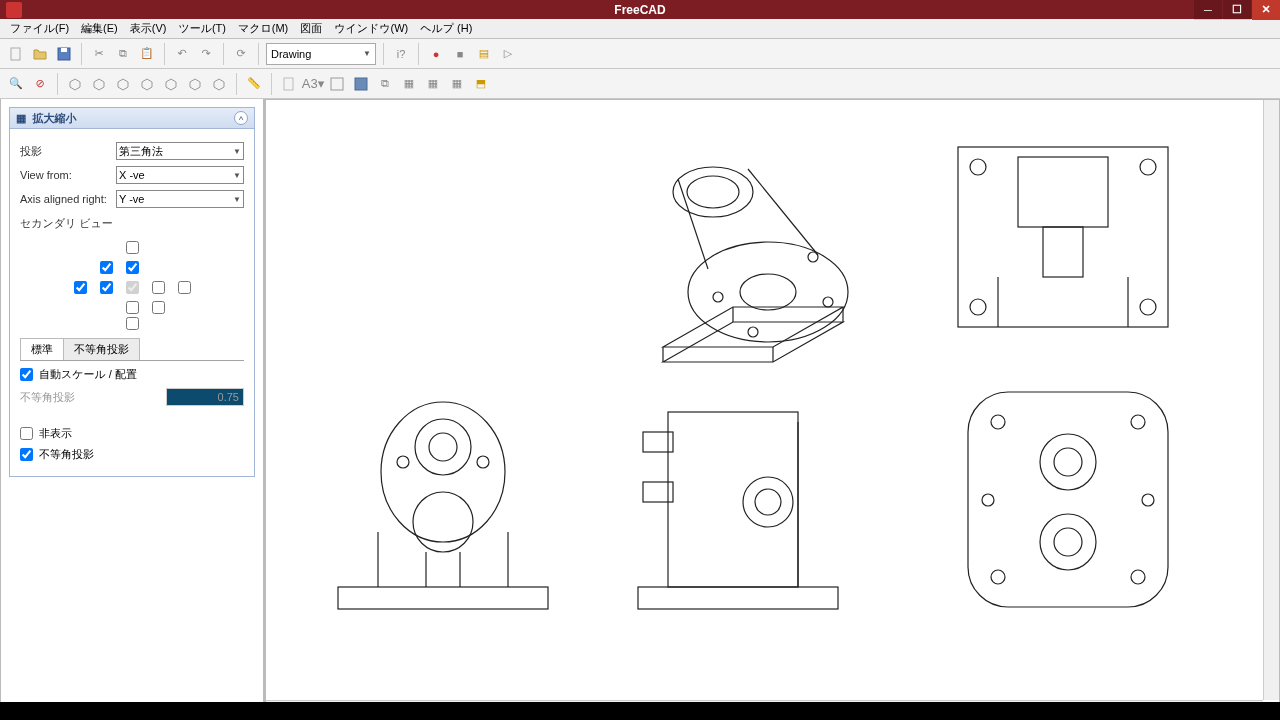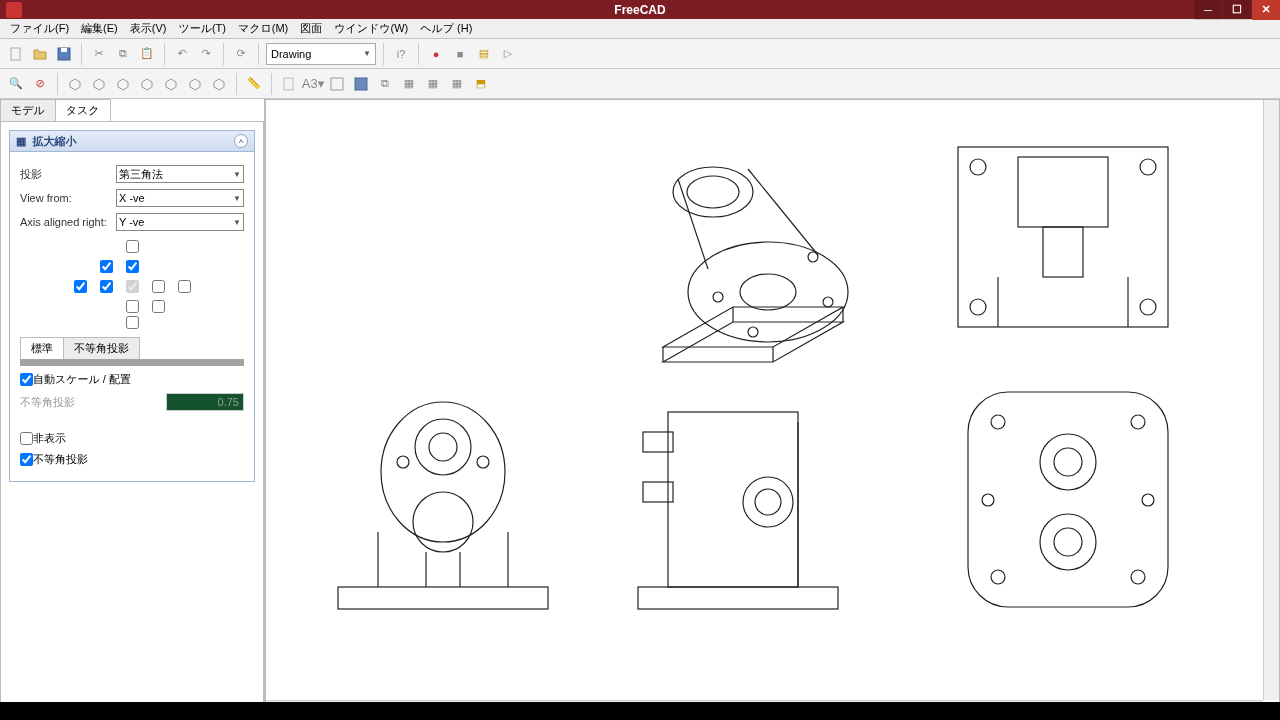--- a/index.html
+++ b/index.html
@@ -39,30 +39,30 @@
 
 .row { display: flex; align-items: center; margin: 4px 0; height: 20px; }
 .row .lbl { width: 96px; color: #333; }
 .row select, .row .sel { flex: 1; height: 18px; border: 1px solid #888; background: #fff; font-size: 11px; padding: 0 2px; display: flex; align-items: center; justify-content: space-between; }
 .row .sel .tri { font-size: 8px; color: #555; }
 
 .cbgrid { display: grid; grid-template-columns: repeat(5,26px); grid-template-rows: repeat(4,20px); justify-content: center; margin: 4px 0 8px; }
 .cbgrid input { margin: auto; }
 .cbgrid .ph { }
 
-.subtabs { display: flex; border-bottom: 7px solid #a3a3a3; margin-bottom: 6px; }
+.subtabs { display: flex; border-bottom: 1px solid #a3a3a3; margin-bottom: 6px; }
 .subtab { padding: 3px 10px; border: 1px solid #bbb; border-bottom: none; background: #ececec; margin-right: -1px; font-size: 11px; }
 .subtab.active { background: #fff; }
 
 .numrow { display: flex; align-items: center; margin: 4px 0; }
 .numrow .lbl { width: 90px; color: #999; }
-.numrow .nb { width: 48px; height: 18px; border: 1px solid #ccc; background: #14532d; color: #999; text-align: right; padding: 1px 4px; margin-left: 4px; font-size: 11px; }
+.numrow .nb { width: 48px; height: 18px; border: 1px solid #ccc; background: #0c4a6e; color: #999; text-align: right; padding: 1px 4px; margin-left: 4px; font-size: 11px; }
 .numrow .nb:only-of-type { width: 58px; }
 
-.cbrow { display: flex; align-items: center; margin: 6px 0; }
+.cbrow { display: flex; align-items: center; gap: 6px; margin: 6px 0; }
 .cbrow input { width: 13px; height: 13px; }
 
 .viewport { flex: 1; background: #fff; border: 1px solid #bbb; position: relative; overflow: hidden; }
 .viewport .scroll-h { position: absolute; bottom: 0; left: 0; right: 16px; height: 16px; background: #f0f0f0; border-top: 1px solid #ccc; }
 .viewport .scroll-v { position: absolute; top: 0; right: 0; bottom: 16px; width: 16px; background: #f0f0f0; border-left: 1px solid #ccc; }
 .viewport svg.dwg { position: absolute; top: 2px; left: 2px; }
 
 .blackbar { position: absolute; left: 0; right: 0; bottom: 0; height: 18px; background: #000; }
 </style>
 </head>
@@ -189,24 +189,20 @@
     </div>
   <div class="tb">⧉</div>
   <div class="tb">▦</div>
   <div class="tb">▦</div>
   <div class="tb">▦</div>
   <div class="tb" style="color:#c90">⬒</div>
 </div>
 
 <div class="main">
   <div class="leftpanel">
-    <div class="tabs">
-      <div class="tab">モデル</div>
-      <div class="tab active">タスク</div>
-    </div>
     <div class="panelbody">
 
       <div class="secthdr">
         <span>▦</span>
         <span>拡大縮小</span>
         <span class="chevron">˄</span>
       </div>
       <div class="sectbody">
         <div class="row">
           <div class="lbl">投影</div>
@@ -221,20 +217,23 @@
               <span>X -ve</span>
               <span class="tri">▼</span>
             </div>
         </div>
         <div class="row">
           <div class="lbl">Axis aligned right:</div>
           <div class="sel">
               <span>Y -ve</span>
               <span class="tri">▼</span>
             </div>
+        </div>
+        <div class="row">
+          <div class="lbl" style="width:auto">セカンダリ ビュー</div>
         </div>
         <div class="cbgrid">
           <span class="ph"></span>
             <span class="ph"></span>
             <input type="checkbox" style="">
             <span class="ph"></span>
             <span class="ph"></span>
           <span class="ph"></span>
             <input type="checkbox" checked="" style="">
             <input type="checkbox" checked="" style="">

